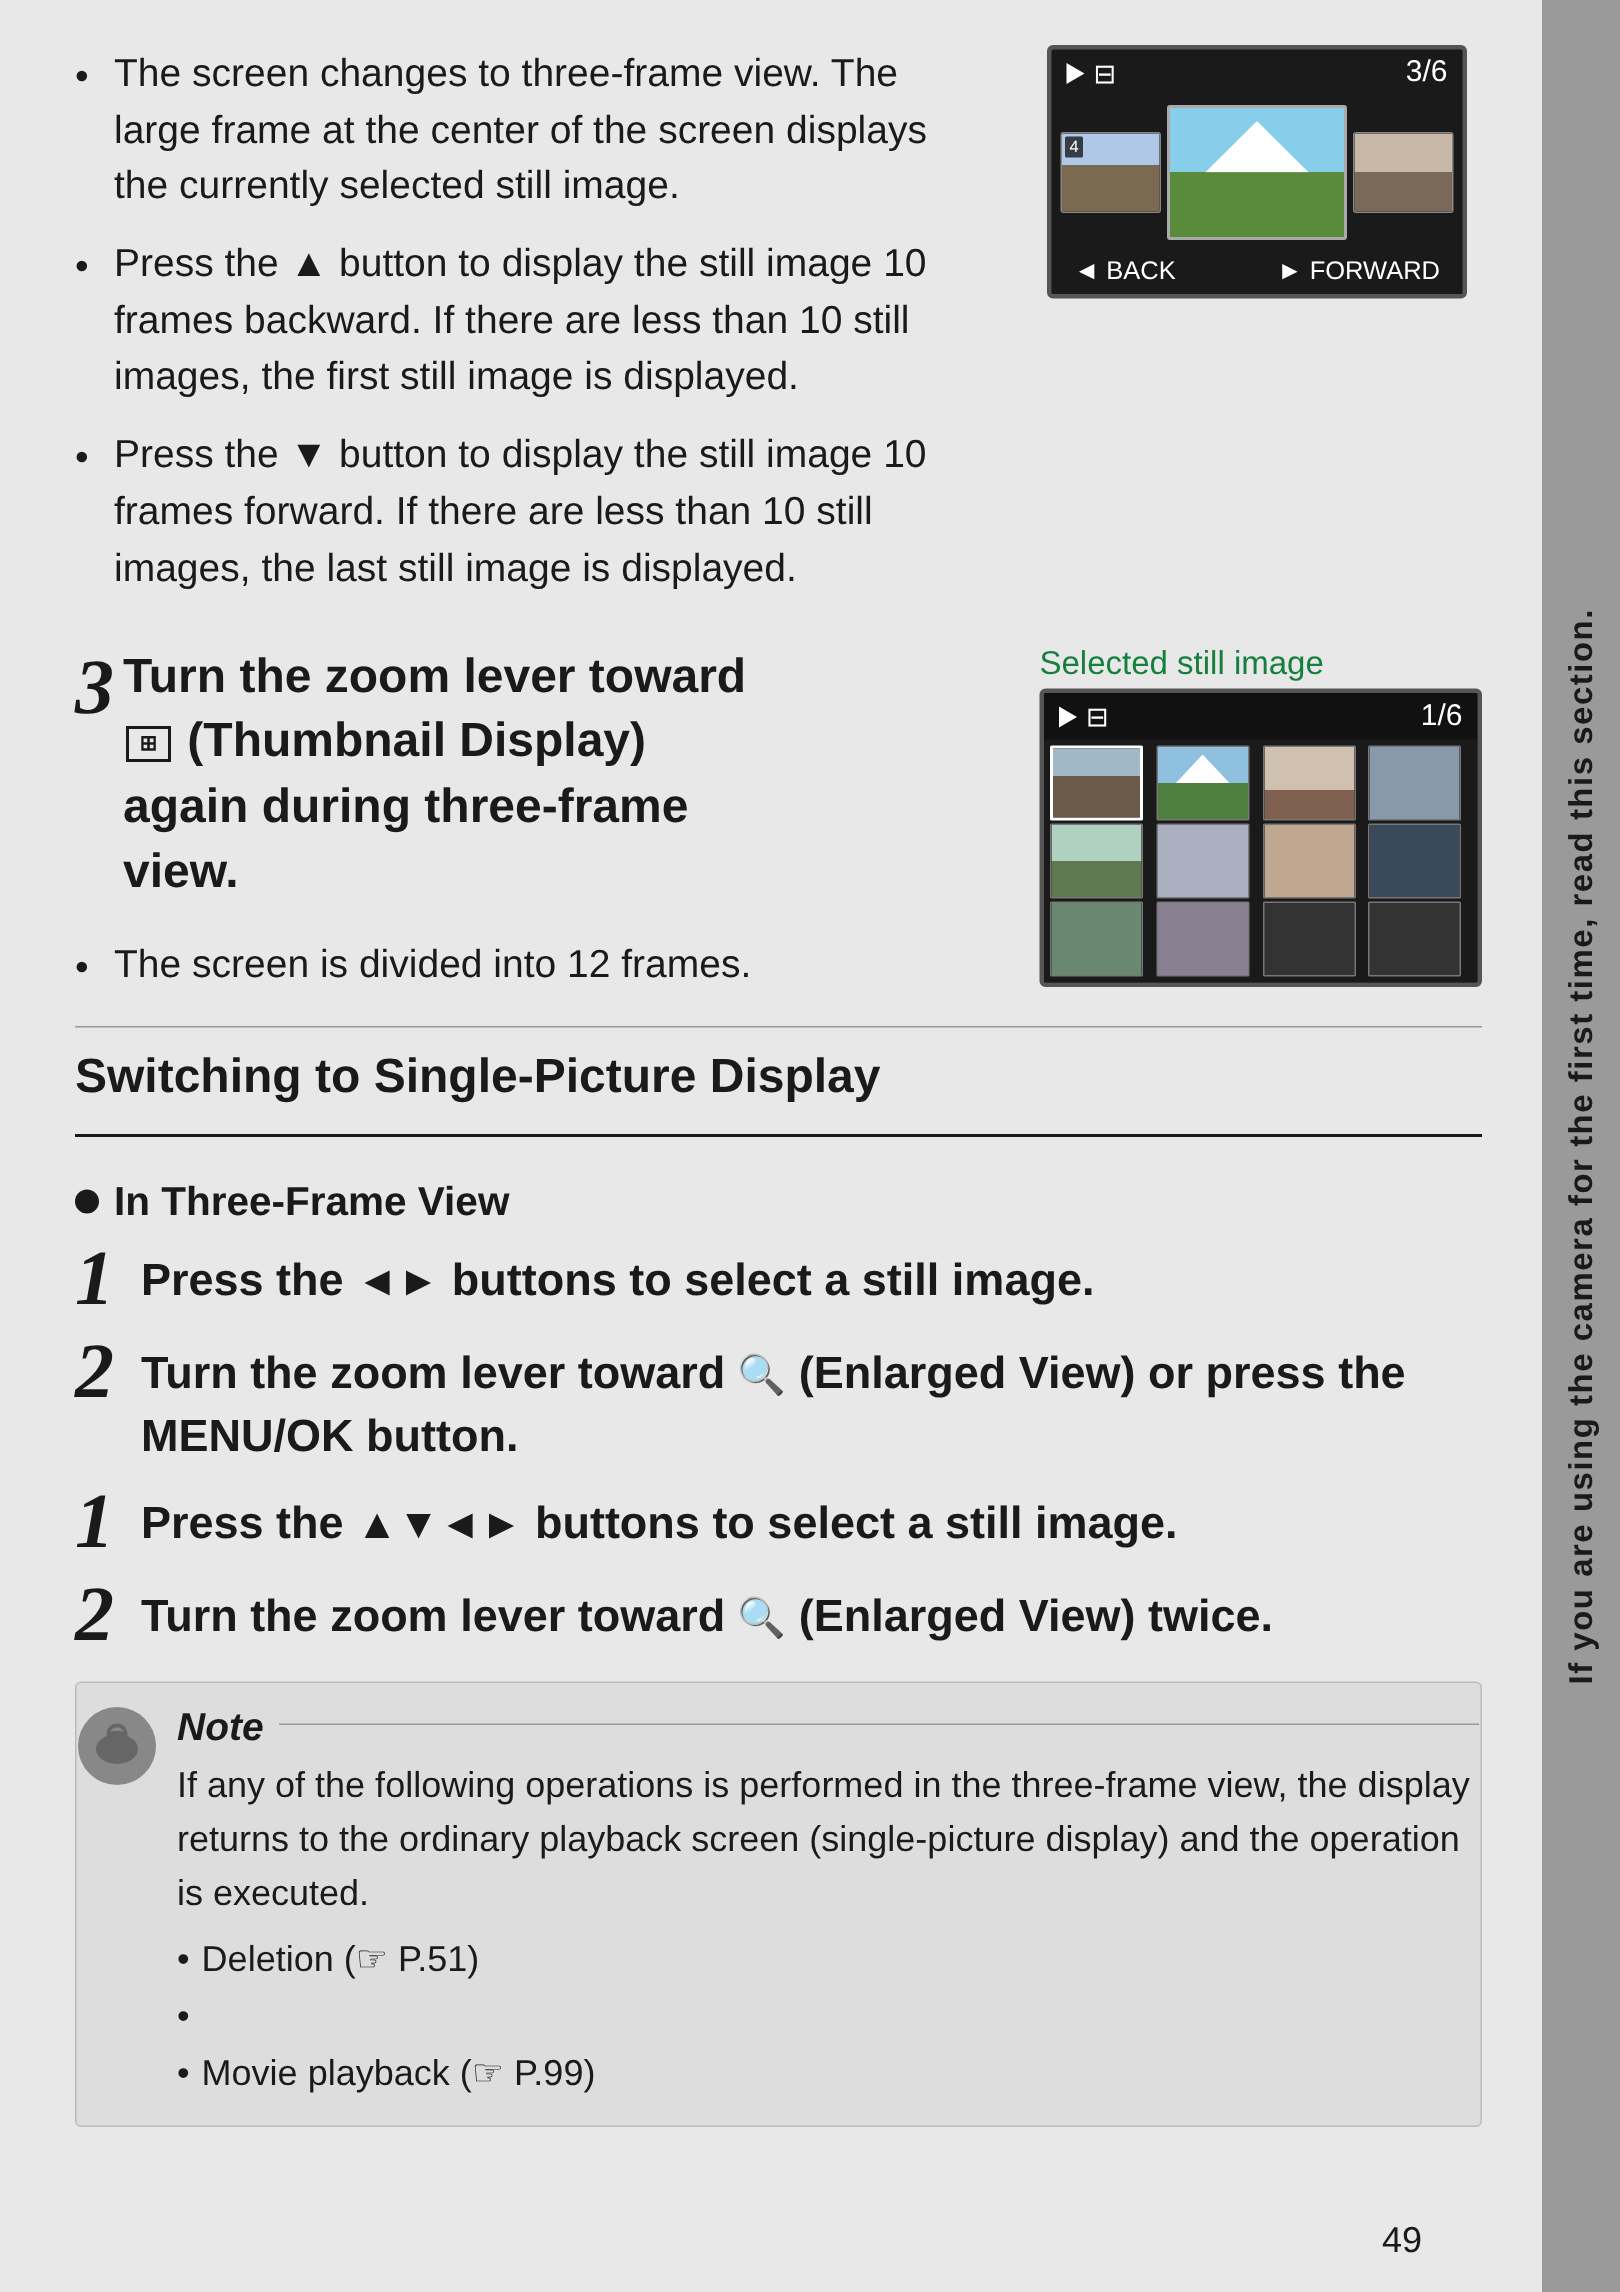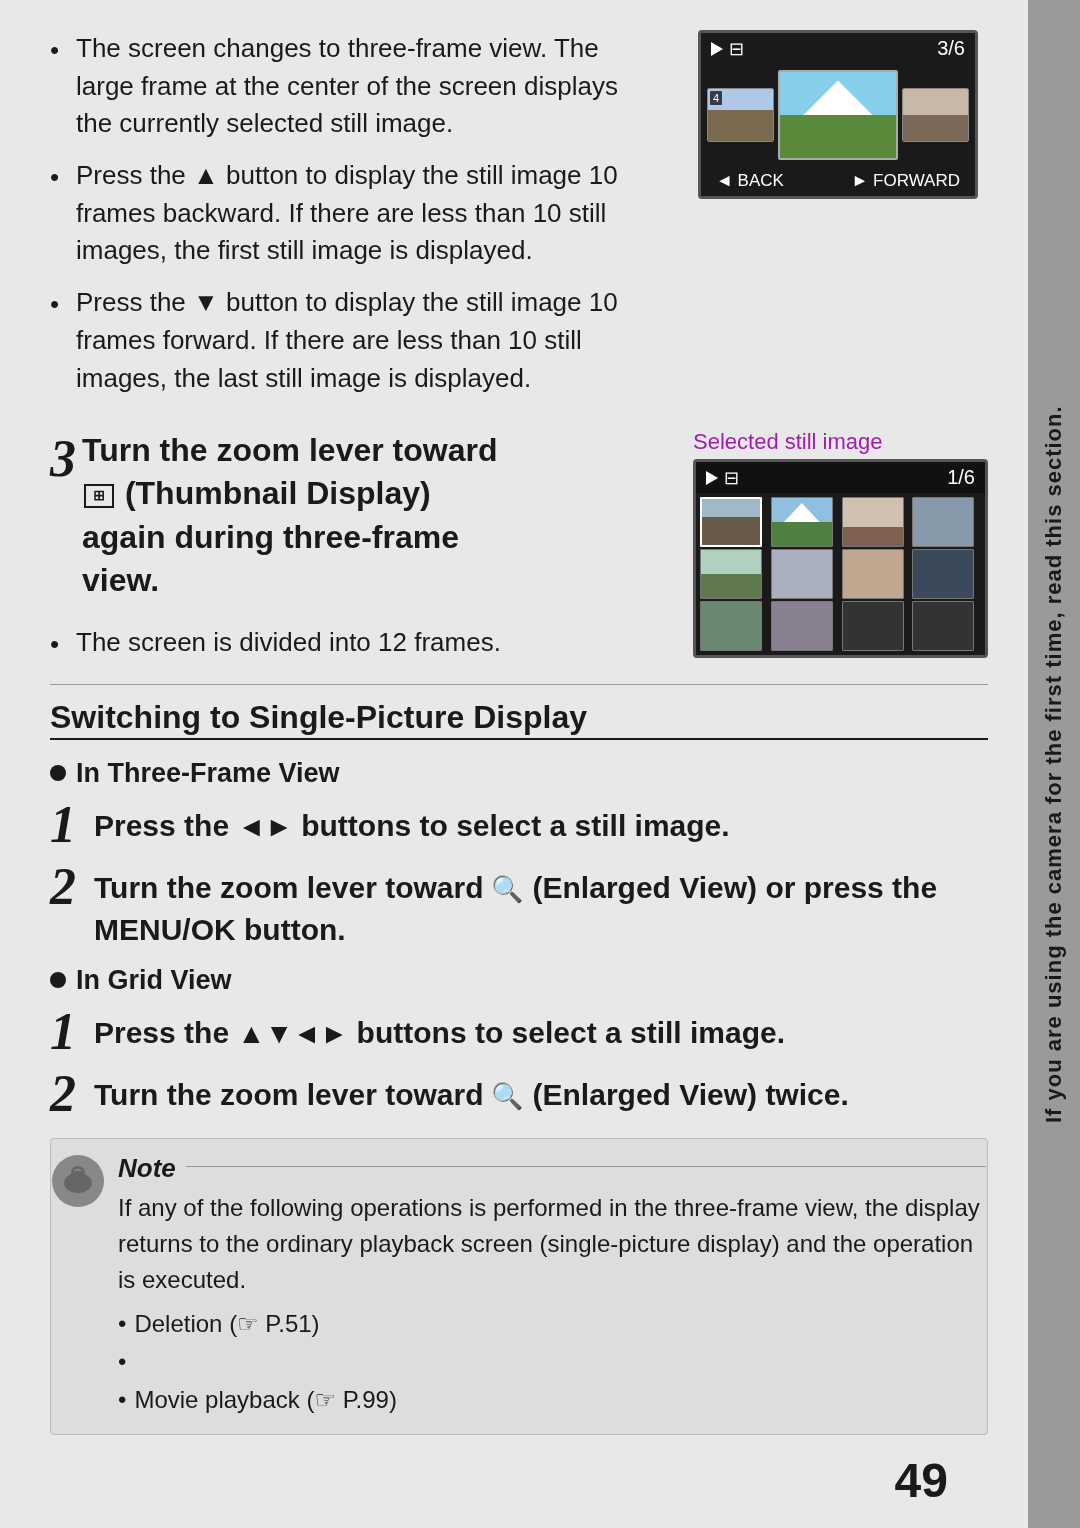--- a/index.html
+++ b/index.html
@@ -201,21 +201,21 @@
       line-height: 1.45;
     }
 
     .step-right {
       width: 295px;
       min-width: 295px;
     }
 
     .selected-label {
       font-size: 22px;
-      color: #a21caf;
+      color: #15803d;
       margin-bottom: 4px;
       text-align: left;
     }
 
     
     .camera-screen-grid {
       background: #1a1a1a;
       border: 3px solid #555;
       border-radius: 4px;
       overflow: hidden;
@@ -258,22 +258,22 @@
       background: #333;
     }
 
     
     .section-heading {
       font-size: 32px;
       font-weight: bold;
       font-family: Arial, sans-serif;
       color: #1a1a1a;
       border-bottom: 2px solid #1a1a1a;
-      padding-bottom: 2px;
-      margin-bottom: 18px;
+      padding-bottom: 20px;
+      margin-bottom: 28px;
       margin-top: 10px;
     }
 
     .subsection-bullet {
       display: flex;
       align-items: center;
       margin-bottom: 10px;
       font-size: 27px;
       font-weight: bold;
       margin-top: 17px;
@@ -397,22 +397,22 @@
 
     .note-bullet-dot {
       margin-right: 8px;
     }
 
     
     .page-number {
       position: absolute;
       bottom: 20px;
       right: 80px;
-      font-size: 48px;
-      font-weight: bold;
+      font-size: 24px;
+      font-weight: normal;
       color: #1a1a1a;
     }
 
     
     .img-landscape {
       width: 100%;
       height: 100%;
       background: linear-gradient(180deg, #87ceeb 50%, #5a8a3c 50%);
       position: relative;
     }
@@ -595,24 +595,20 @@
         </div>
       </div>
 
       <div class="numbered-step">
         <span class="step-num-large">2</span>
         <div class="step-body">
           Turn the zoom lever toward <span class="magnify-icon">🔍</span> (Enlarged View) or press the MENU/OK button.
         </div>
       </div>
 
-      <div class="subsection-bullet" style="margin-top:14px;">
-        <div class="filled-circle"></div>
-        <span>In Grid View</span>
-      </div>
 
       <div class="numbered-step">
         <span class="step-num-large">1</span>
         <div class="step-body">
           Press the <span class="updown-arrows">▲▼◄►</span> buttons to select a still image.
         </div>
       </div>
 
       <div class="numbered-step">
         <span class="step-num-large">2</span>

